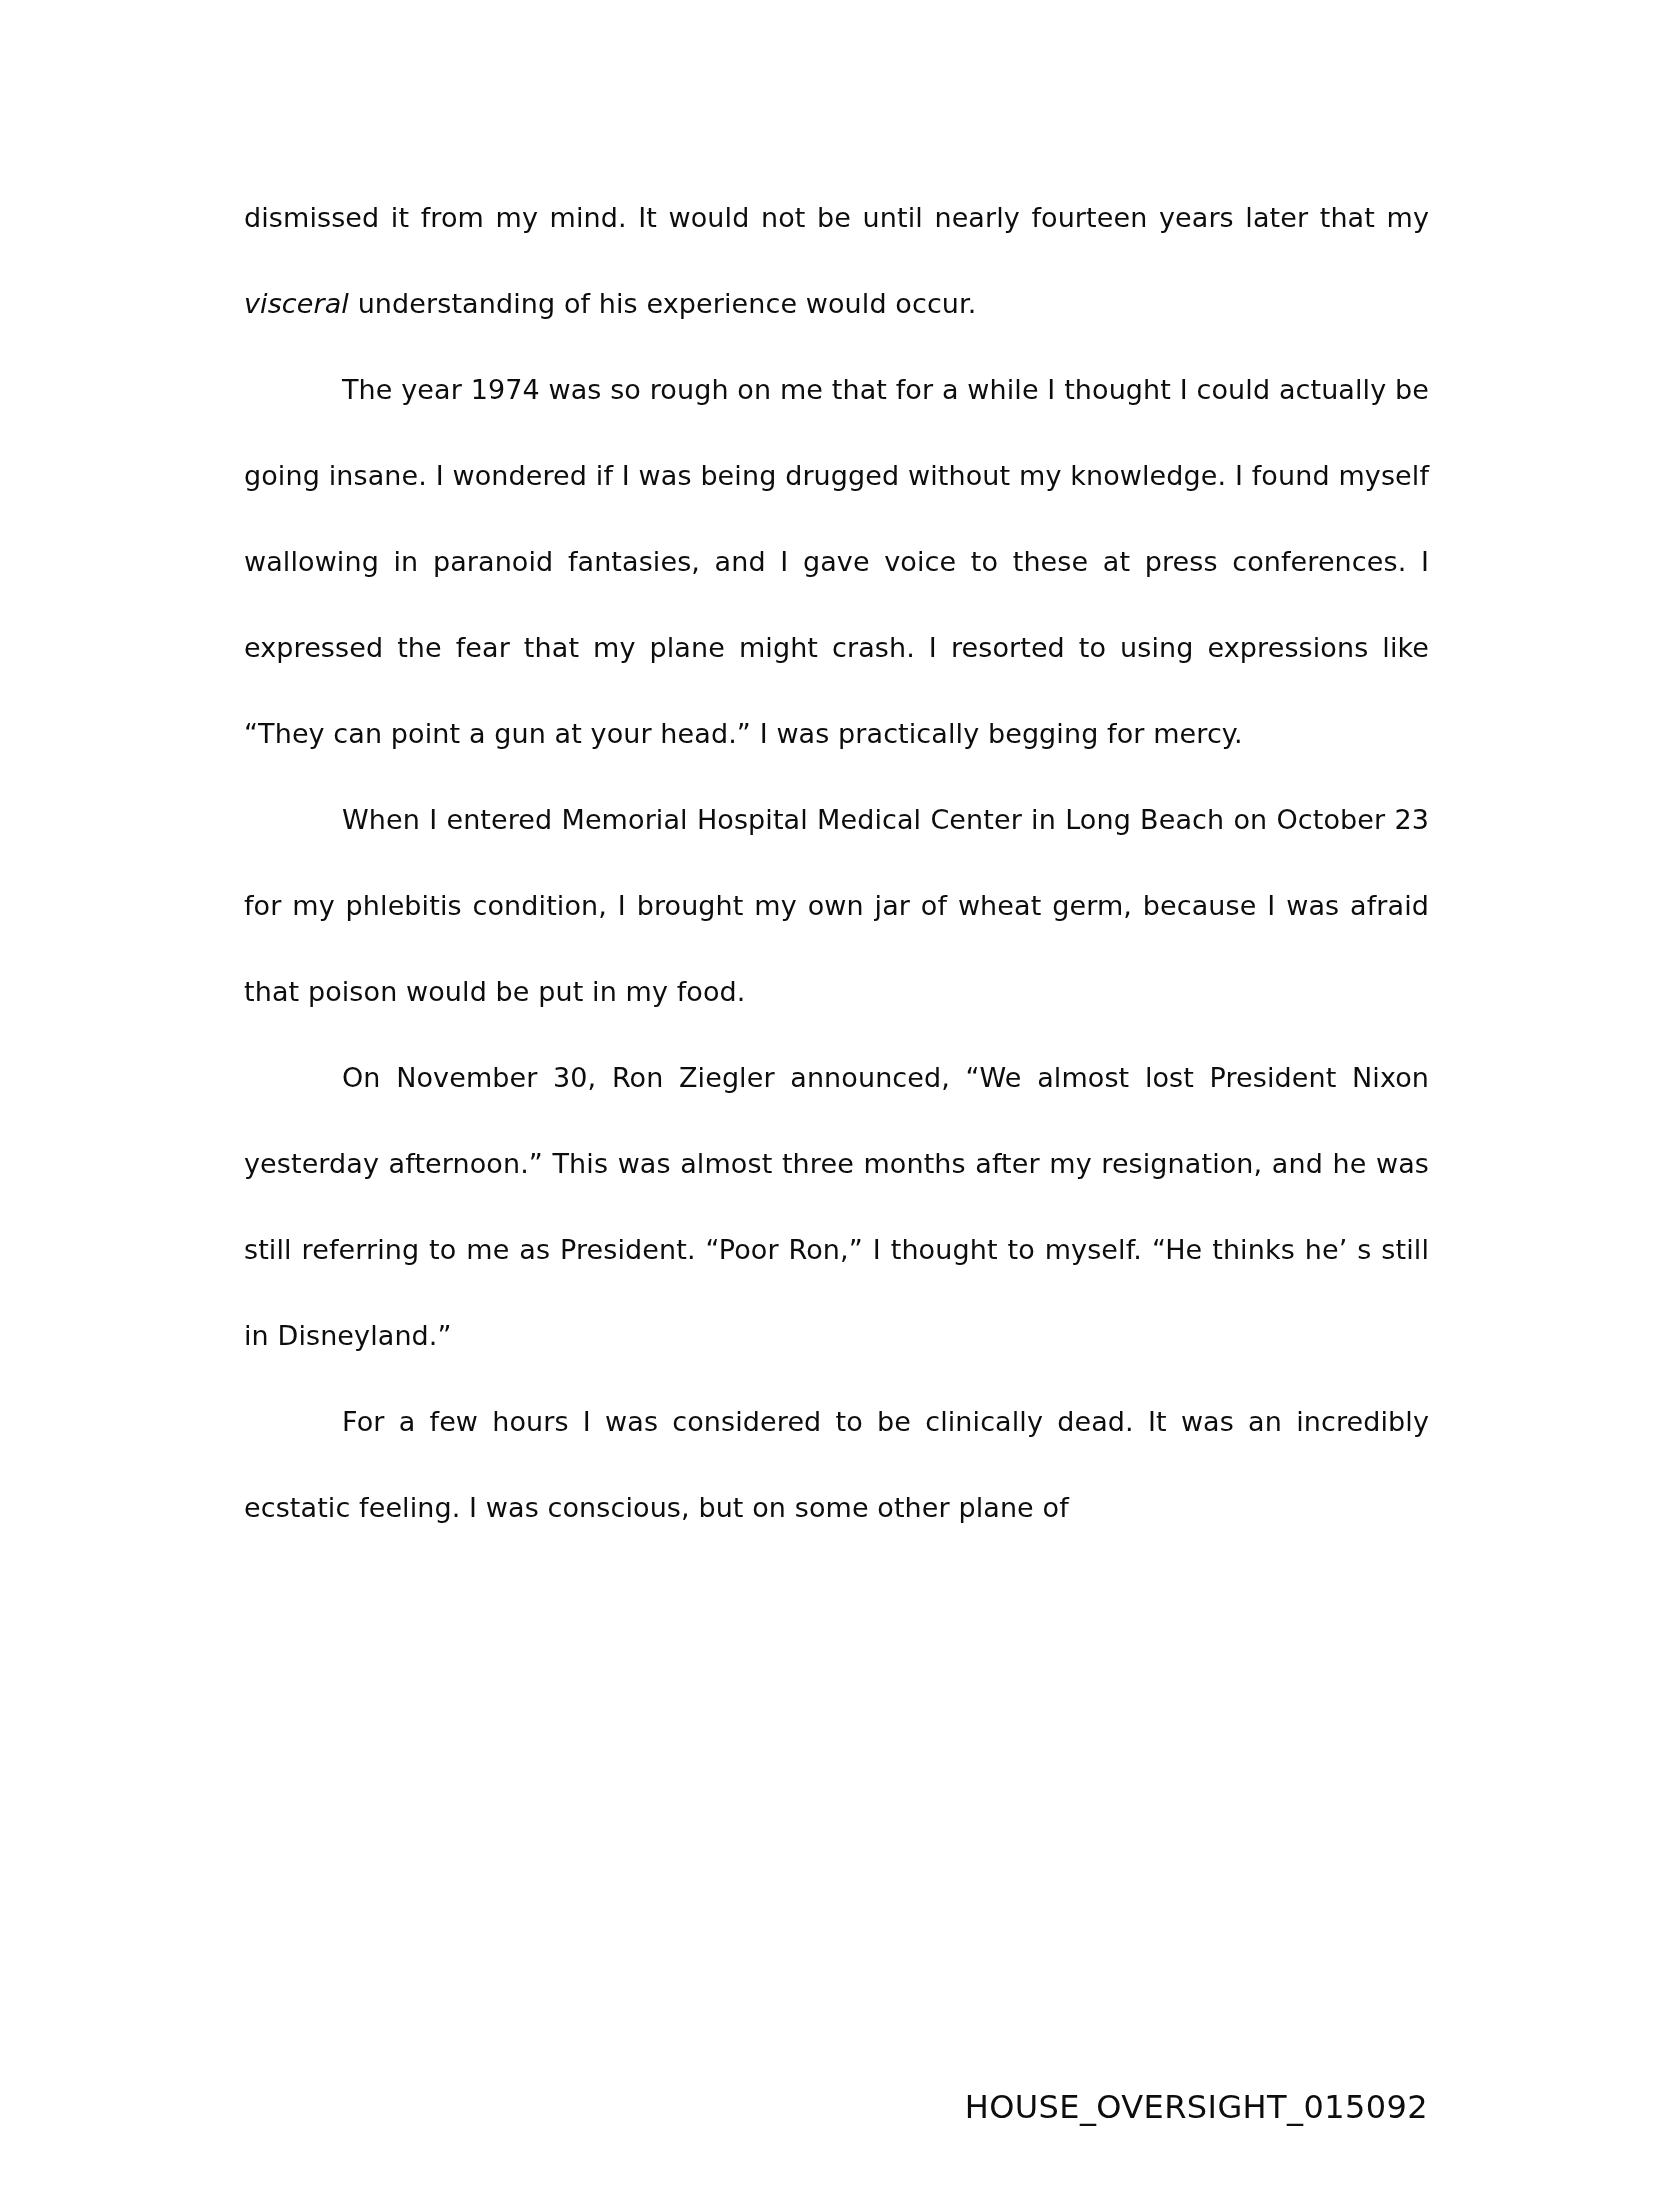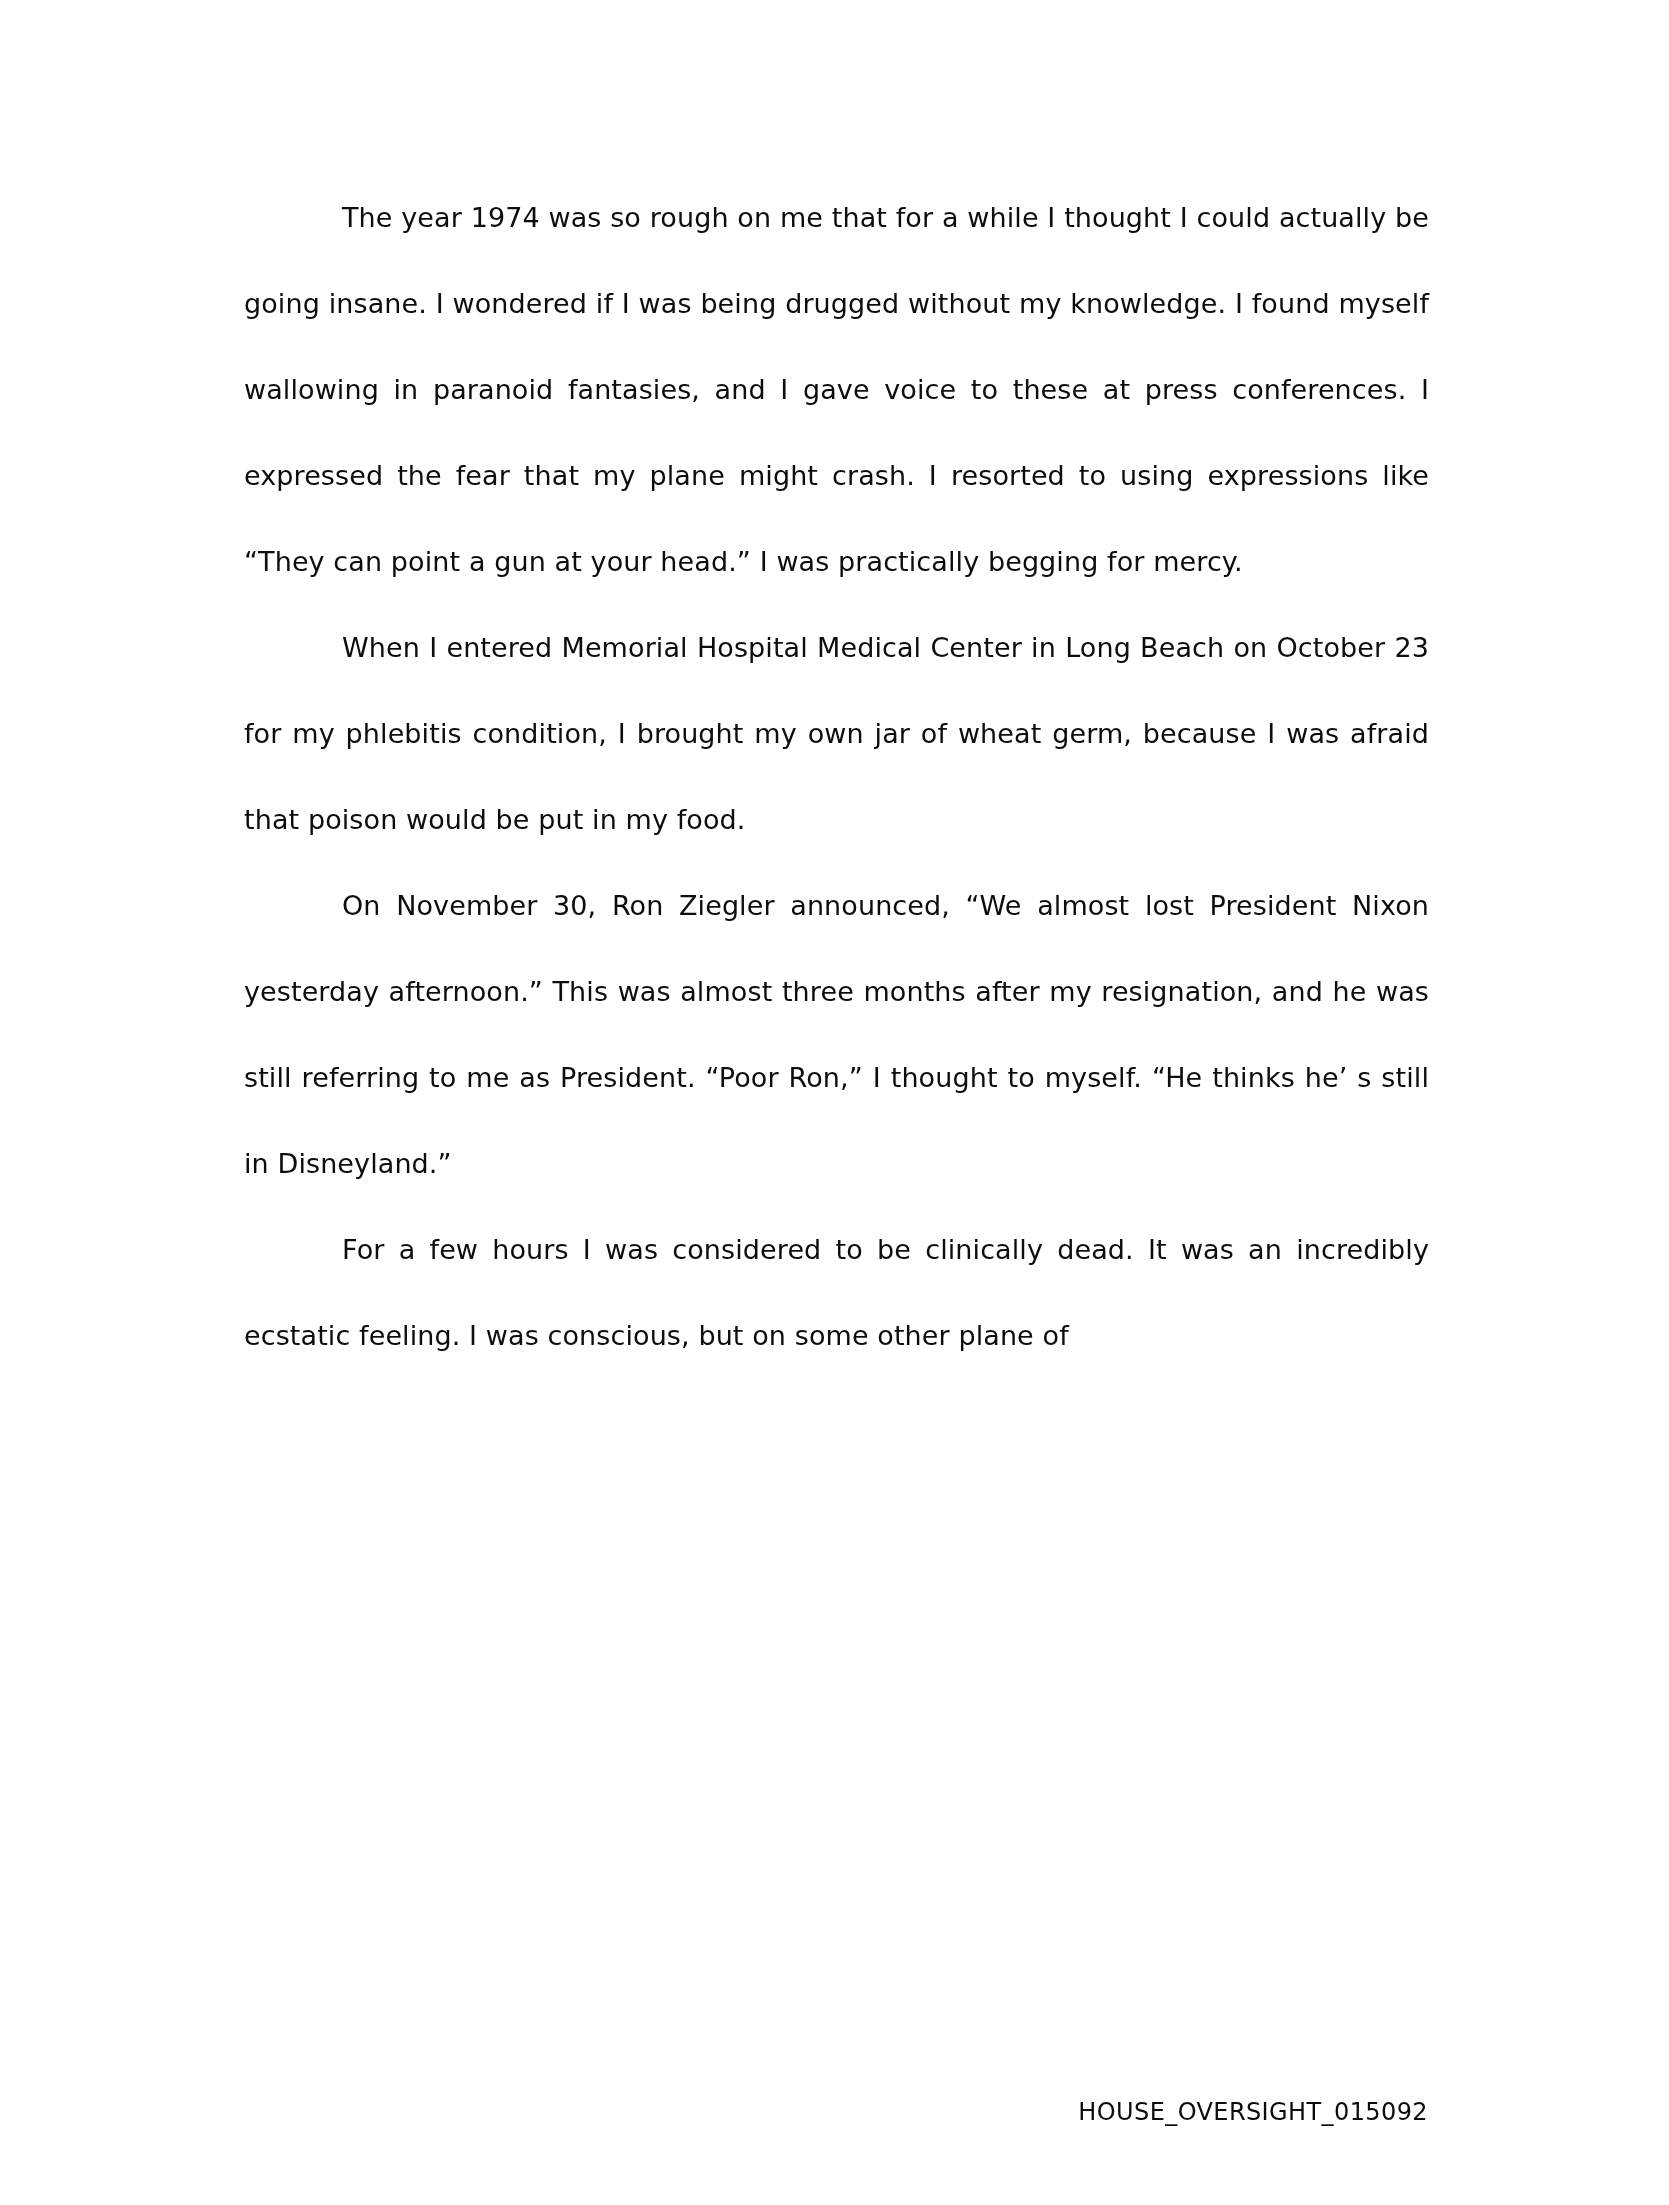--- a/index.html
+++ b/index.html
@@ -39,21 +39,21 @@
   p.para.indent {
     text-indent: 98px;
   }
   .it {
     font-style: italic;
   }
   .bates {
     position: absolute;
     right: 241px;
     bottom: 79px;
-    font-size: 24px;
+    font-size: 32px;
     letter-spacing: 0.4px;
     color: #0d0d0d;
     white-space: nowrap;
     margin-left: 32px;
   }
   
   p.para::after {
     content: "";
     display: inline-block;
     width: 100%;
@@ -61,20 +61,23 @@
   p.para.nojust::after {
     content: none;
   }
 </style>
 </head>
 <body>
 
 <div class="page">
 
   <div class="text-block">
+    <p class="para first nojust">
+      <span>dismissed it from my mind. It would not be until nearly fourteen years later that my </span><span class="it">visceral</span><span> understanding of his experience would occur.</span>
+    </p>
 
     <p class="para indent nojust">
       <span>The year 1974 was so rough on me that for a while I thought I could actually be going insane. I wondered if I was being drugged without my knowledge. I found myself wallowing in paranoid fantasies, and I gave voice to these at press conferences. I expressed the fear that my plane might crash. I resorted to using expressions like “They can point a gun at your head.” I was practically begging for mercy.</span>
     </p>
 
     <p class="para indent nojust">
       <span>When I entered Memorial Hospital Medical Center in Long Beach on October 23 for my phlebitis condition, I brought my own jar of wheat germ, because I was afraid that poison would be put in my food.</span>
     </p>
 
 

